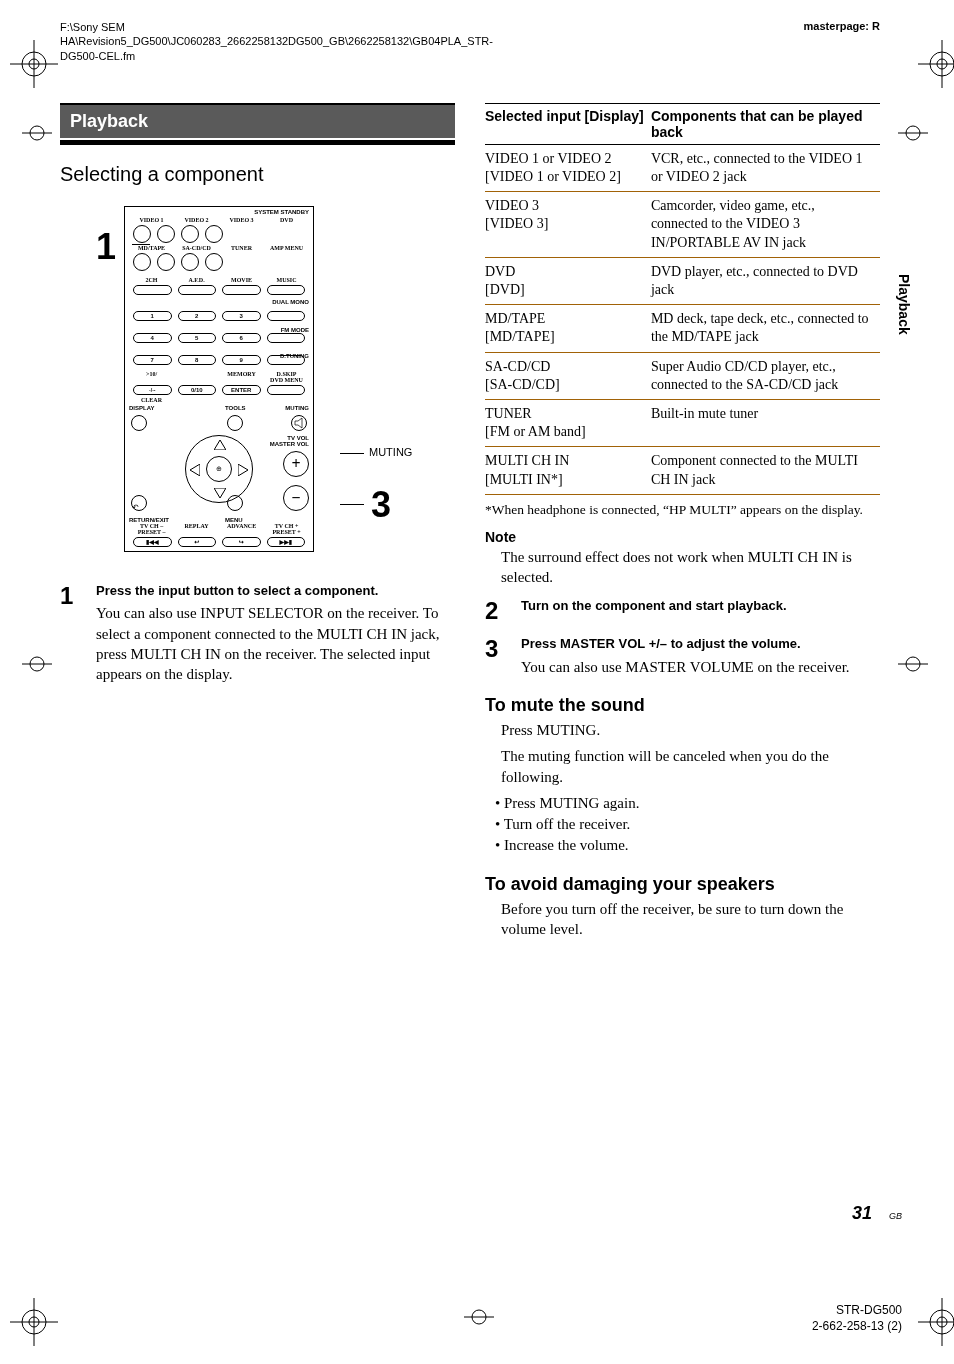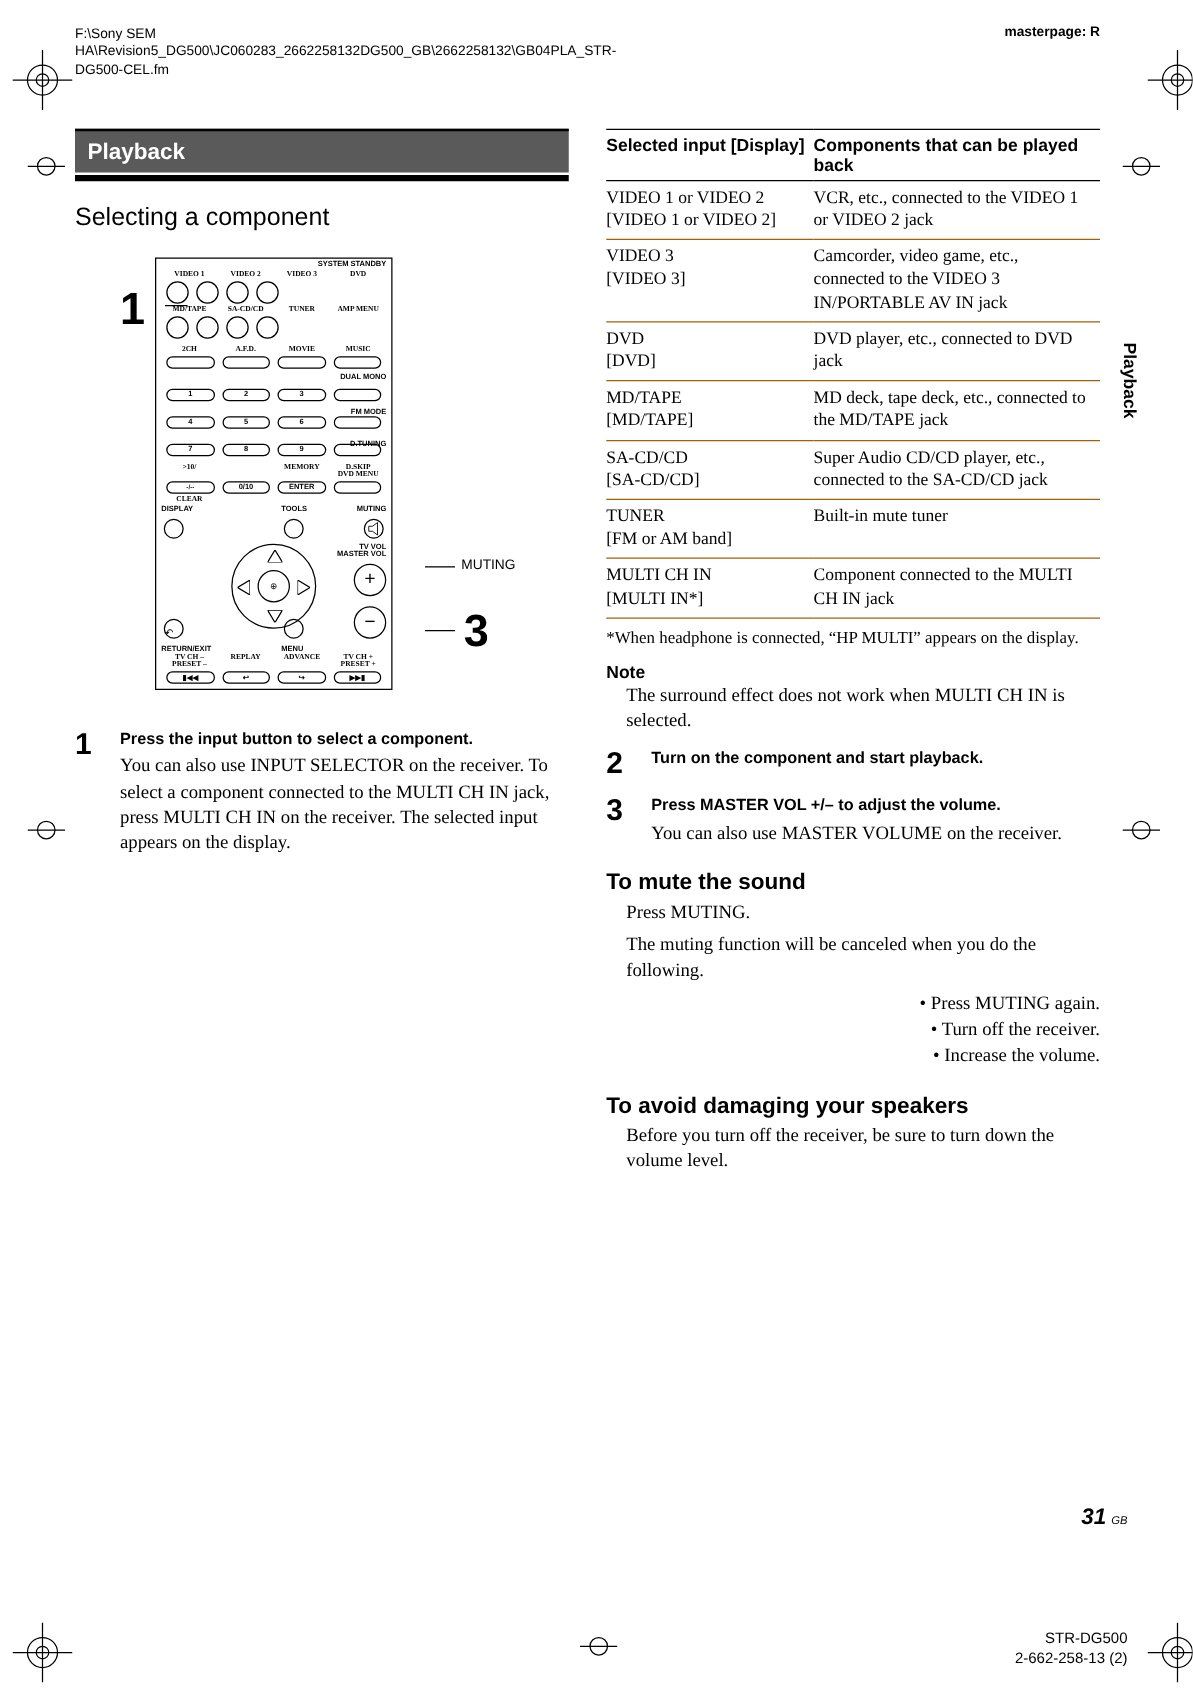--- a/index.html
+++ b/index.html
@@ -167,21 +167,21 @@
     font-family: Arial, sans-serif; font-weight: bold; font-size: 14px;
     margin-bottom: 2px;
   }
 
   .sub-h {
     font-family: Arial, sans-serif; font-weight: bold; font-size: 18px;
     margin: 18px 0 4px 0;
   }
   .body-p { font-size: 15px; line-height: 1.35; margin: 0 0 6px 16px; }
   ul.bul { margin: 2px 0 6px 0; padding-left: 10px; list-style: none; }
-  ul.bul li { font-size: 15px; line-height: 1.4; text-align: right; }
+  ul.bul li { font-size: 15px; line-height: 1.4; }
   ul.bul li::before { content: "• "; }
 
   .side-tab {
     position: absolute;
     right: 40px;
     top: 270px;
     writing-mode: vertical-rl;
     font-family: Arial, sans-serif;
     font-weight: bold;
     font-size: 14px;
@@ -190,21 +190,21 @@
 
   .crop-mark {
     position: absolute; width: 26px; height: 26px;
   }
   .crop-mark svg { display: block; }
 
   .page-num-row {
     position: absolute;
     right: 52px;
     bottom: 140px;
-    display: flex; align-items: baseline; gap: 4px;
+    display: flex; align-items: baseline; gap: 17px;
     font-family: Arial, sans-serif;
   }
   .page-num { font-weight: bold; font-size: 18px; font-style: italic; }
   .page-lang { font-size: 9px; font-style: italic; }
 
   .model-block {
     position: absolute;
     right: 52px;
     bottom: 30px;
     text-align: right;

